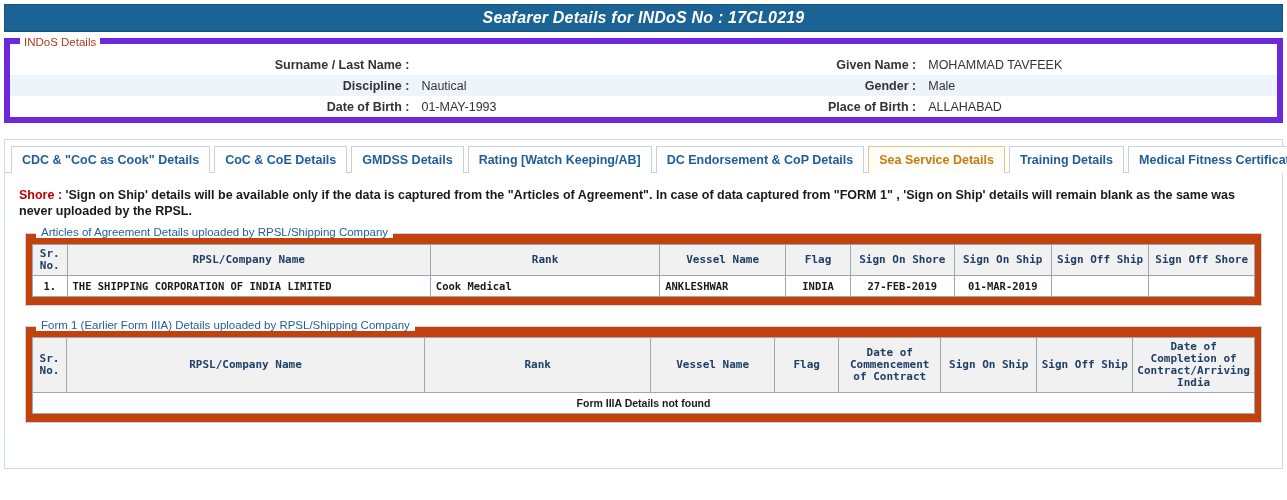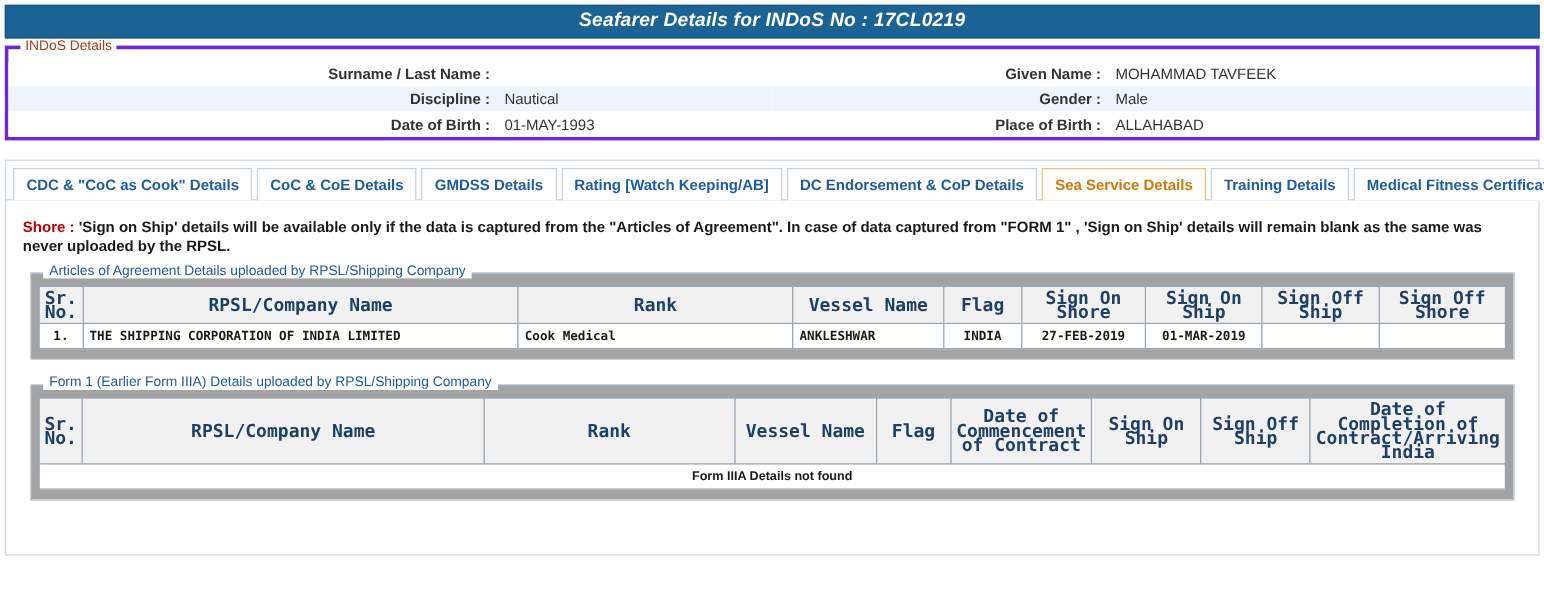--- a/index.html
+++ b/index.html
@@ -30,21 +30,21 @@
     color: #ffffff;
     font-size: 16px;
     font-weight: bold;
     font-style: italic;
     letter-spacing: .2px;
   }
 
   
   .indos-wrap {
     margin: 6px 4px 16px 4px;
-    border: 3px solid #6d28d9;
+    border: 6px solid #6d28d9;
     position: relative;
     padding: 10px 0 0 0;
     background: #fff;
   }
   .indos-legend {
     position: absolute;
     top: -8px; left: 10px;
     background: #ffffff;
     padding: 0 4px;
     font-size: 11.5px;
@@ -124,39 +124,39 @@
     margin: 4px 0 14px 0;
   }
   .note .red { color: #c00000; }
 
   
   .sec {
     border: 1px solid #c9d4e0;
     position: relative;
     margin: 0 6px 20px 6px;
     padding: 10px 6px 8px 6px;
-    background: #a3a3a3;
+    background: #c2410c;
   }
   .sec-legend {
     position: absolute;
     top: -8px; left: 10px;
     background: #ffffff;
     padding: 0 5px;
     font-size: 11.5px;
     color: #1f5c9e;
   }
   table.grid {
     width: 100%;
     border-collapse: collapse;
     font-family: "DejaVu Sans Mono", monospace;
   }
   table.grid th {
     background: #f1f1f1;
     border: 1px solid #9aa7b4;
-    font-size: 15px;
+    font-size: 11px;
     font-weight: bold;
     color: #1f3f66;
     padding: 3px 4px;
     text-align: center;
     line-height: 12px;
   }
   table.grid td {
     border: 1px solid #9aa7b4;
     font-size: 10.5px;
     font-weight: bold;

